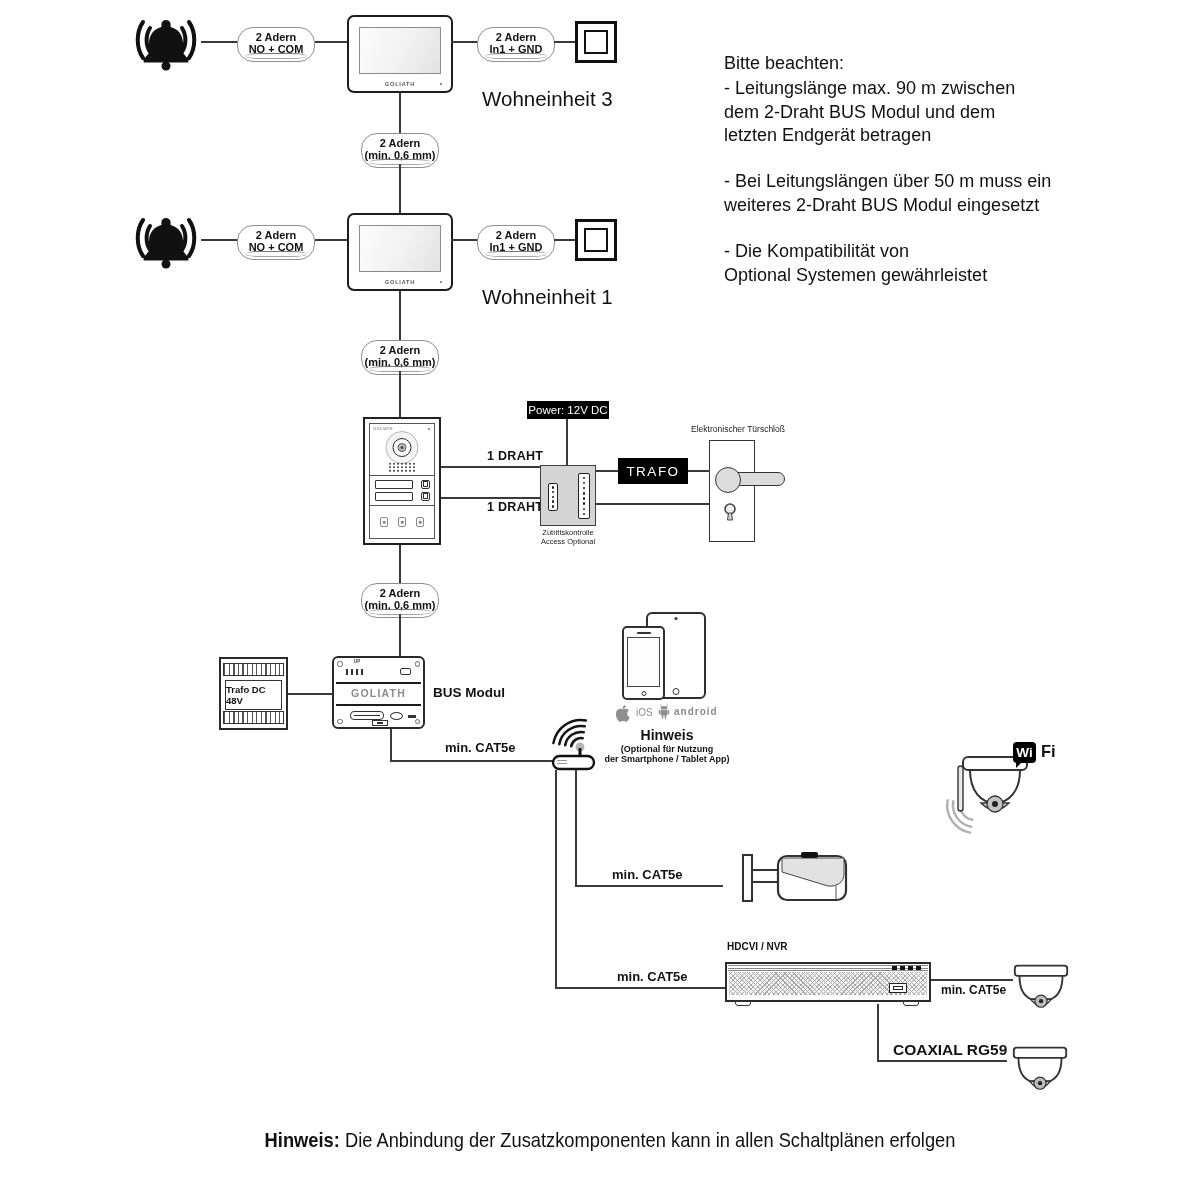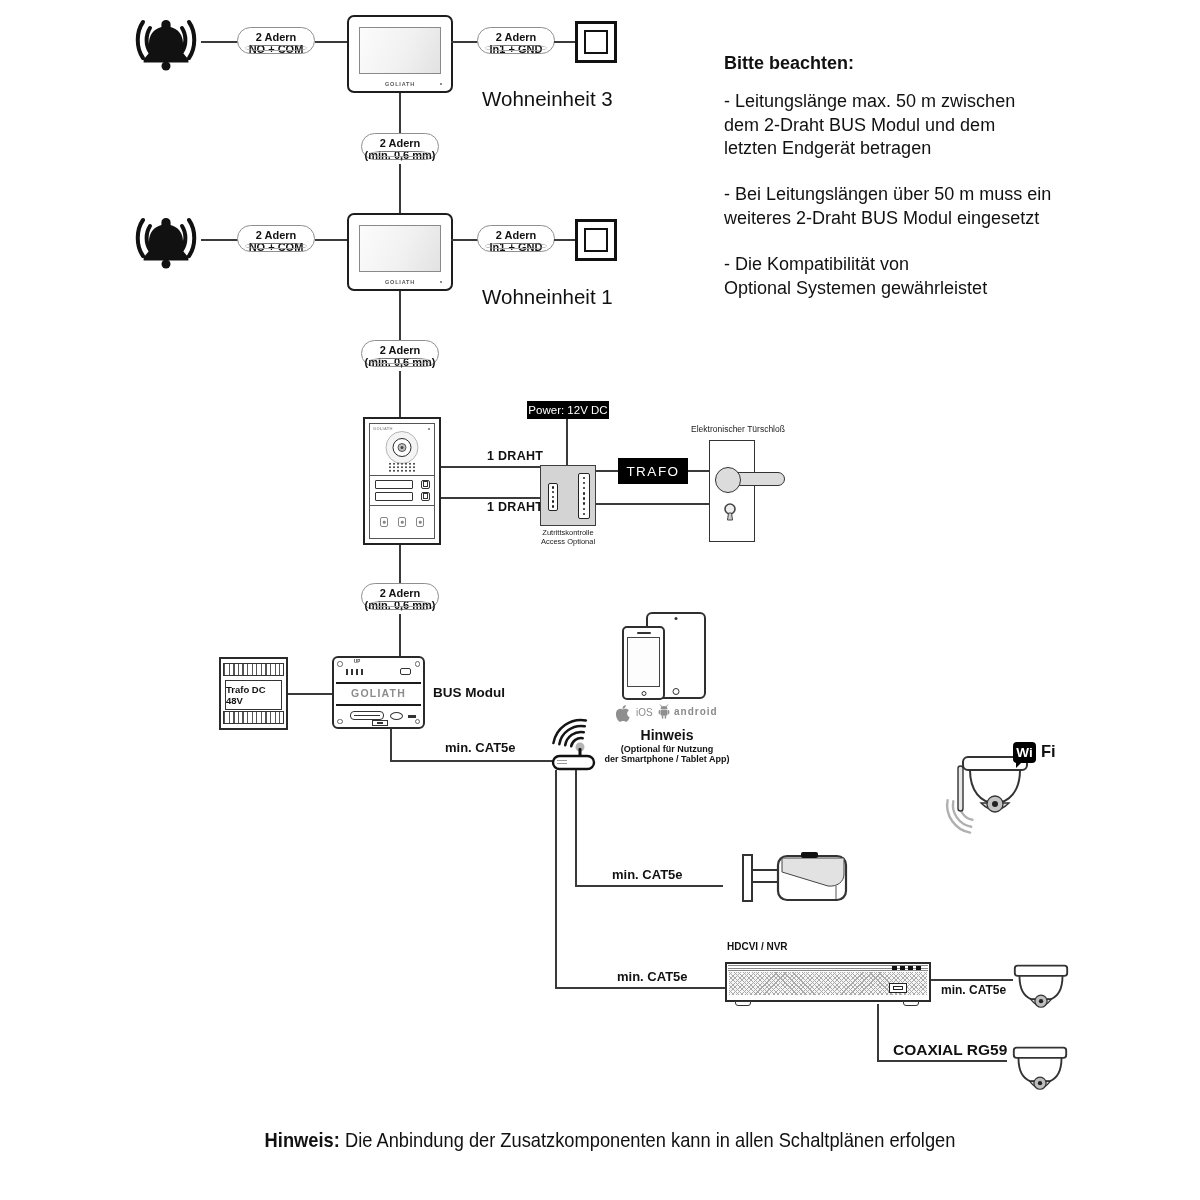--- a/index.html
+++ b/index.html
@@ -5,21 +5,21 @@
   *{margin:0;padding:0;box-sizing:border-box}
   html,body{background:#fff}
   body{width:1200px;height:1200px;position:relative;overflow:hidden;
        font-family:"Liberation Sans",sans-serif;color:#111}
   .abs{position:absolute}
   
   .ln{position:absolute;background:#3a3a3a}
   .lnh{height:2px}
   .lnv{width:2px}
   
-  .pill{position:absolute;width:78px;height:27px;border:1.5px solid #8f8f8f;border-radius:16px;
+  .pill{position:absolute;width:78px;height:35px;border:1.5px solid #8f8f8f;border-radius:16px;
         background:#fff;text-align:center;font-size:11px;font-weight:bold;line-height:12.5px;padding-top:2.5px}
   .pill::after{content:"";position:absolute;left:7px;right:7px;bottom:2px;height:4px;
         border-top:1.2px solid #777;border-bottom:1.2px solid #a5a5a5;border-radius:50%/100%}
   
   .monitor{position:absolute;width:106px;height:78px;border:2.2px solid #1d1d1d;border-radius:7px;background:#fff}
   .mon-screen{position:absolute;left:10px;right:10px;top:10px;bottom:17px;border:1px solid #8a8a8a;
         background:linear-gradient(115deg,#fcfcfc 0%,#f1f1f1 55%,#e2e2e2 100%)}
   .mon-brand{position:absolute;left:0;right:0;bottom:4px;text-align:center;font-size:5.5px;
         letter-spacing:.8px;color:#555;font-weight:bold}
   .mon-dot{position:absolute;right:9px;bottom:6px;width:2.5px;height:2.5px;background:#666;border-radius:50%}
@@ -120,21 +120,21 @@
   .nvr-lbl{position:absolute;left:727px;top:941px;font-size:10px;font-weight:bold}
   .coax{position:absolute;left:893px;top:1041px;font-size:15.5px;font-weight:bold}
   
   .wi-box{position:absolute;left:1013px;top:742px;width:23px;height:21px;background:#000;border-radius:4px;
         color:#fff;font-weight:bold;font-size:13.5px;display:flex;align-items:center;justify-content:center}
   .wi-box::after{content:"";position:absolute;left:3px;bottom:-5px;width:0;height:0;
         border-top:6px solid #000;border-right:6px solid transparent}
   .fi-txt{position:absolute;left:1041px;top:742px;font-size:16.5px;font-weight:bold}
   
   .notes{position:absolute;left:724px;top:52px;width:460px;font-size:18px;line-height:23.3px}
-  .notes .title{font-weight:bold;margin-bottom:15px}
+  .notes .title{font-weight:normal;margin-bottom:2px}
   .note-line{min-height:23.3px}
   .footer{position:absolute;left:10px;top:1128px;width:1200px;text-align:center;font-size:21px;white-space:nowrap}
   .footer-inner{display:inline-block;transform:scaleX(.87);transform-origin:center}
   .footer b{margin-right:6px}
 </style>
 </head>
 <body>
 
 <svg class="abs" style="left:131px;top:12px" width="70" height="64" viewBox="0 0 70 64">
   <path d="M12,10 C5,20 5,36 12,46" fill="none" stroke="#111" stroke-width="4" stroke-linecap="round"></path>
@@ -412,21 +412,21 @@
   <path d="M45,37 C45,58 56,70 70,70 C84,70 95,58 95,37 Z" fill="#fff" stroke="#333" stroke-width="2"></path>
   <path d="M56,70 Q70,84 84,70 Z" fill="#ddd" stroke="#333" stroke-width="1.4"></path>
   <circle cx="70" cy="71" r="8" fill="#c4c4c4" stroke="#333" stroke-width="1.3"></circle>
   <circle cx="70" cy="71" r="3" fill="#222"></circle>
 </svg>
 <div class="wi-box">Wi</div>
 <div class="fi-txt">Fi</div>
 
 <div class="notes">
   <div class="title">Bitte beachten:</div>
-  <div class="note-line">- Leitungslänge max. 50 m zwischen</div>
+  <div class="note-line">- Leitungslänge max. 90 m zwischen</div>
   <div class="note-line">dem 2-Draht BUS Modul und dem</div>
   <div class="note-line">letzten Endgerät betragen</div>
   <div class="note-line"></div>
   <div class="note-line">- Bei Leitungslängen über 50 m muss ein</div>
   <div class="note-line">weiteres 2-Draht BUS Modul eingesetzt</div>
   <div class="note-line"></div>
   <div class="note-line">- Die Kompatibilität von</div>
   <div class="note-line">Optional Systemen gewährleistet</div>
 </div>
 

